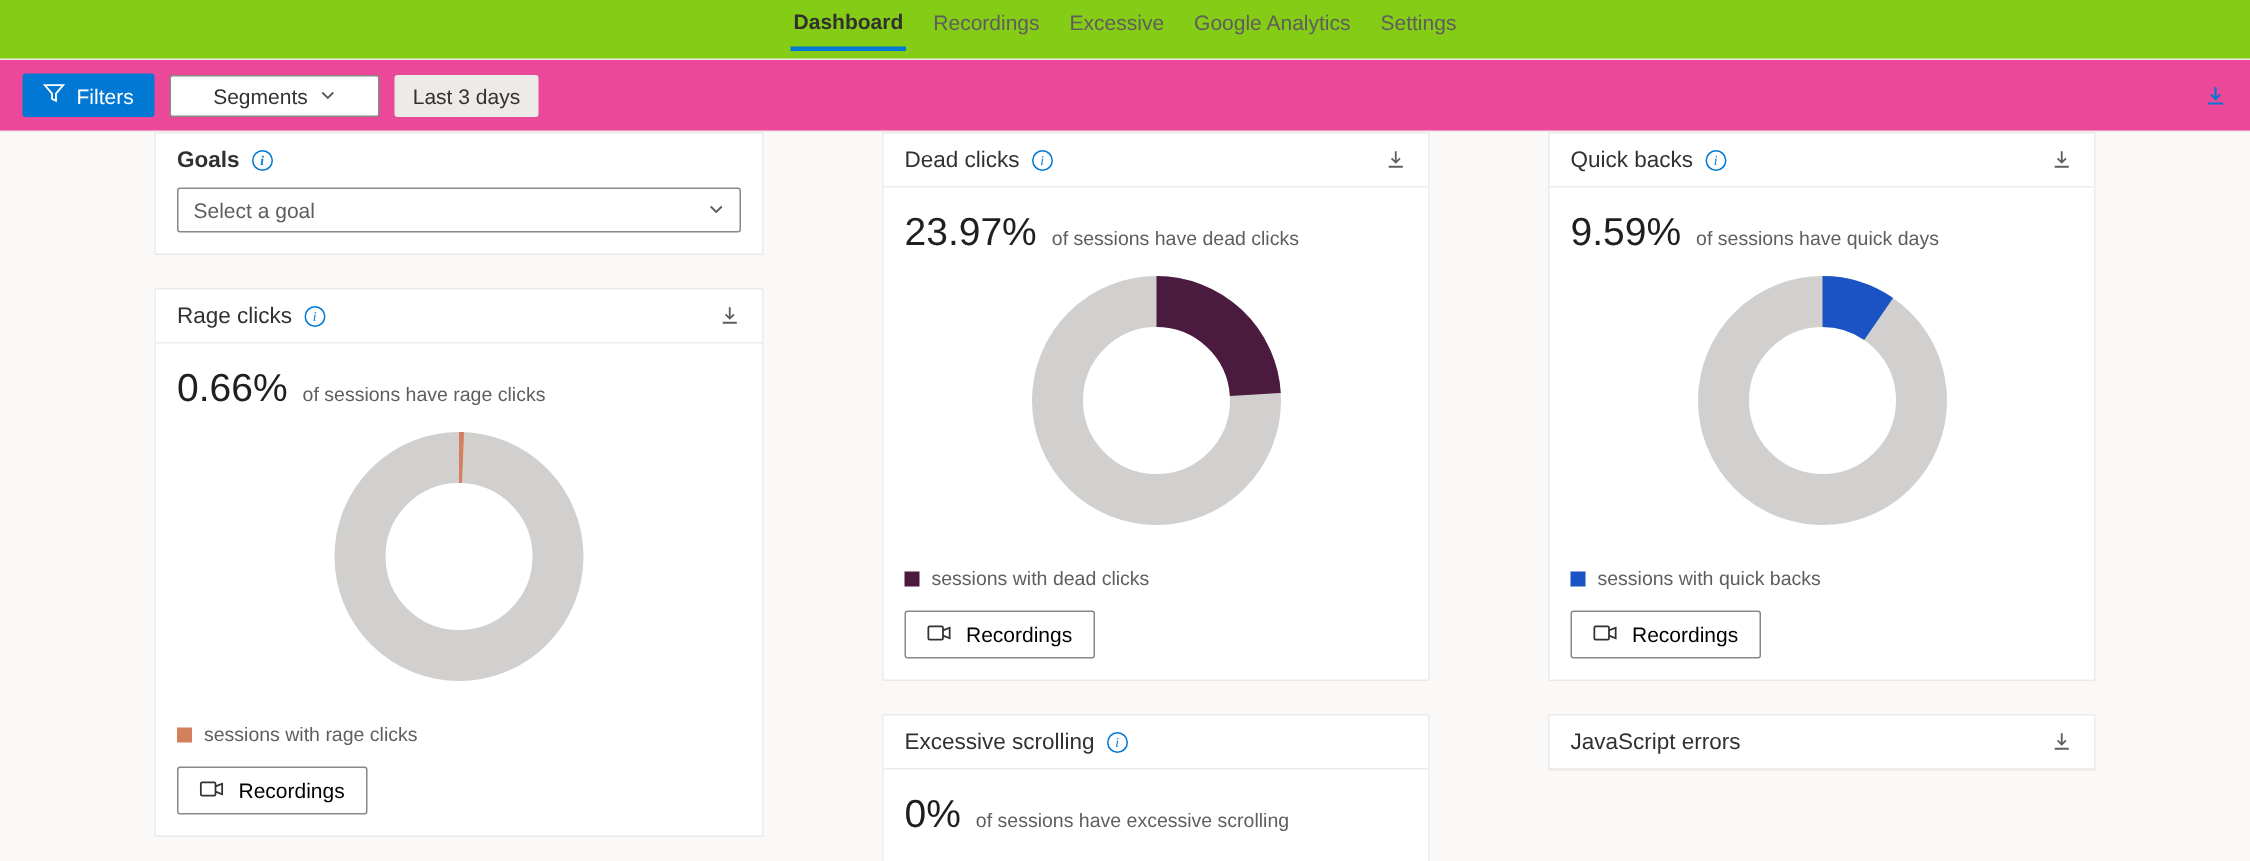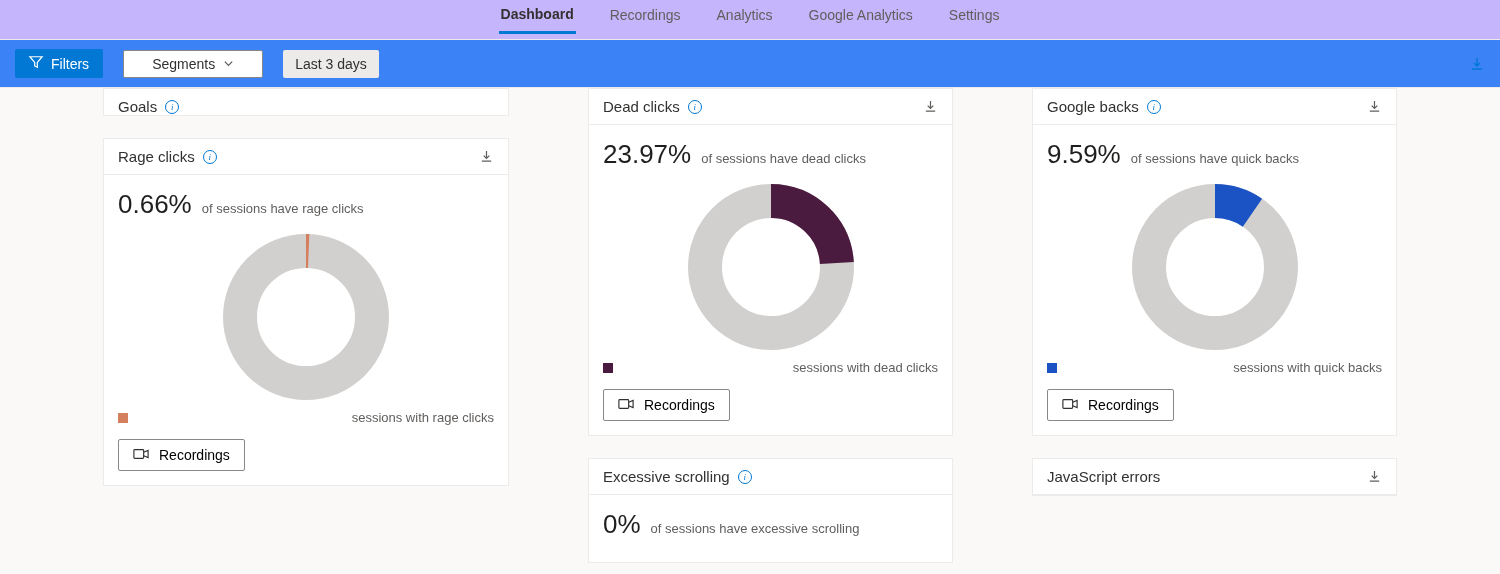--- a/index.html
+++ b/index.html
@@ -8,44 +8,44 @@
       background: #faf9f8;
       color: #323130;
       width: 1500px;
       height: 574px;
       overflow: hidden;
     }
 
     .top-tabs {
       display: flex;
       justify-content: center;
-      gap: 32px;
-      background: #c4b5fd;
+      gap: 16px;
+      background: #84cc16;
       border-bottom: 1px solid #edebe9;
       height: 40px;
       align-items: center;
     }
     .top-tab {
       font-size: 14px;
       color: #605e5c;
       padding: 0 2px 9px 2px;
       cursor: pointer;
     }
     .top-tab.active {
       color: #323130;
       font-weight: 600;
       border-bottom: 3px solid #0078d4;
     }
 
     .toolbar {
       display: flex;
       align-items: center;
-      gap: 20px;
+      gap: 10px;
       padding: 9px 15px;
-      background: #3b82f6;
+      background: #ec4899;
       border-bottom: 1px solid #edebe9;
       position: relative;
     }
     .btn-primary {
       background: #0078d4;
       color: #fff;
       border: none;
       padding: 6px 14px;
       font-size: 14px;
       display: inline-flex;
@@ -159,56 +159,57 @@
       color: #605e5c;
     }
 
     .donut-wrap {
       display: flex;
       justify-content: center;
       padding: 6px 0 10px 0;
     }
     .legend {
       display: flex;
-      justify-content: space-between;
+      justify-content: flex-start;
       align-items: center;
       gap: 8px;
       font-size: 13px;
       color: #605e5c;
       margin-bottom: 14px;
+      margin-top: 18px;
     }
     .swatch {
       width: 10px; height: 10px;
       display: inline-block;
     }
 
     .rec-btn {
       border: 1px solid #8a8886;
       background: #fff;
       display: inline-flex;
       align-items: center;
       gap: 10px;
       padding: 7px 14px;
       font-size: 14px;
       cursor: pointer;
       border-radius: 2px;
     }
 
-    .goals-card .card-header { border-bottom: none; padding-bottom: 0; }
+    .goals-card .card-header { border-bottom: none; padding-bottom: 0; font-weight: bold; }
     .goals-card .card-body { padding-top: 10px; }
 
     svg { overflow: visible; }
   </style>
 </head>
 <body>
 
 <div class="top-tabs">
   <div class="top-tab active">Dashboard</div>
   <div class="top-tab">Recordings</div>
-  <div class="top-tab">Analytics</div>
+  <div class="top-tab">Excessive</div>
   <div class="top-tab">Google Analytics</div>
   <div class="top-tab">Settings</div>
 </div>
 
 <div class="toolbar">
   <button class="btn-primary">
     <span>
       <svg width="14" height="14" viewBox="0 0 16 16" fill="none" stroke="#fff" stroke-width="1.4">
         <path d="M1 2h14l-5.5 6.5V14l-3-1.5V8.5L1 2z"></path>
       </svg>
@@ -235,20 +236,30 @@
 </div>
 
 <div class="dash-area">
 
   <div class="col1">
     <div class="card goals-card">
       <div class="card-header">
         <span>Goals</span>
         <span class="info-icon">i</span>
       </div>
+      <div class="card-body">
+        <div class="goal-select">
+          <span>Select a goal</span>
+          <span>
+            <svg width="11" height="11" viewBox="0 0 12 12" fill="none" stroke="#605e5c" stroke-width="1.4">
+              <path d="M2 4l4 4 4-4"></path>
+            </svg>
+          </span>
+        </div>
+      </div>
     </div>
 
     <div class="card">
       <div class="card-header">
         <span>Rage clicks</span>
         <span class="info-icon">i</span>
         <span class="spacer"></span>
         <span class="dl-icon">
           <svg width="15" height="15" viewBox="0 0 16 16" fill="none" stroke="#605e5c" stroke-width="1.3">
             <path d="M8 2v8M5 7l3 3 3-3M3 13h10"></path>
@@ -332,33 +343,33 @@
           <span class="metric-num">0%</span>
           <span class="metric-desc">of sessions have excessive scrolling</span>
         </div>
       </div>
     </div>
   </div>
 
   <div class="col3">
     <div class="card">
       <div class="card-header">
-        <span>Google backs</span>
+        <span>Quick backs</span>
         <span class="info-icon">i</span>
         <span class="spacer"></span>
         <span class="dl-icon">
           <svg width="15" height="15" viewBox="0 0 16 16" fill="none" stroke="#605e5c" stroke-width="1.3">
             <path d="M8 2v8M5 7l3 3 3-3M3 13h10"></path>
           </svg>
         </span>
       </div>
       <div class="card-body">
         <div class="metric-row">
           <span class="metric-num">9.59%</span>
-          <span class="metric-desc">of sessions have quick backs</span>
+          <span class="metric-desc">of sessions have quick days</span>
         </div>
         <div class="donut-wrap">
             <svg width="166" height="166" viewBox="0 0 166 166">
     <circle cx="83" cy="83" r="66" fill="none" stroke="#d2d0ce" stroke-width="34"></circle>
     <circle cx="83" cy="83" r="66" fill="none" stroke="#1b52c4" stroke-width="34" stroke-dasharray="39.76879308326247 374.9214371905902" transform="rotate(-90 83 83)"></circle>
   </svg>
           </div>
         <div class="legend">
           <span class="swatch" style="background:#1b52c4"></span>
           <span>sessions with quick backs</span>

